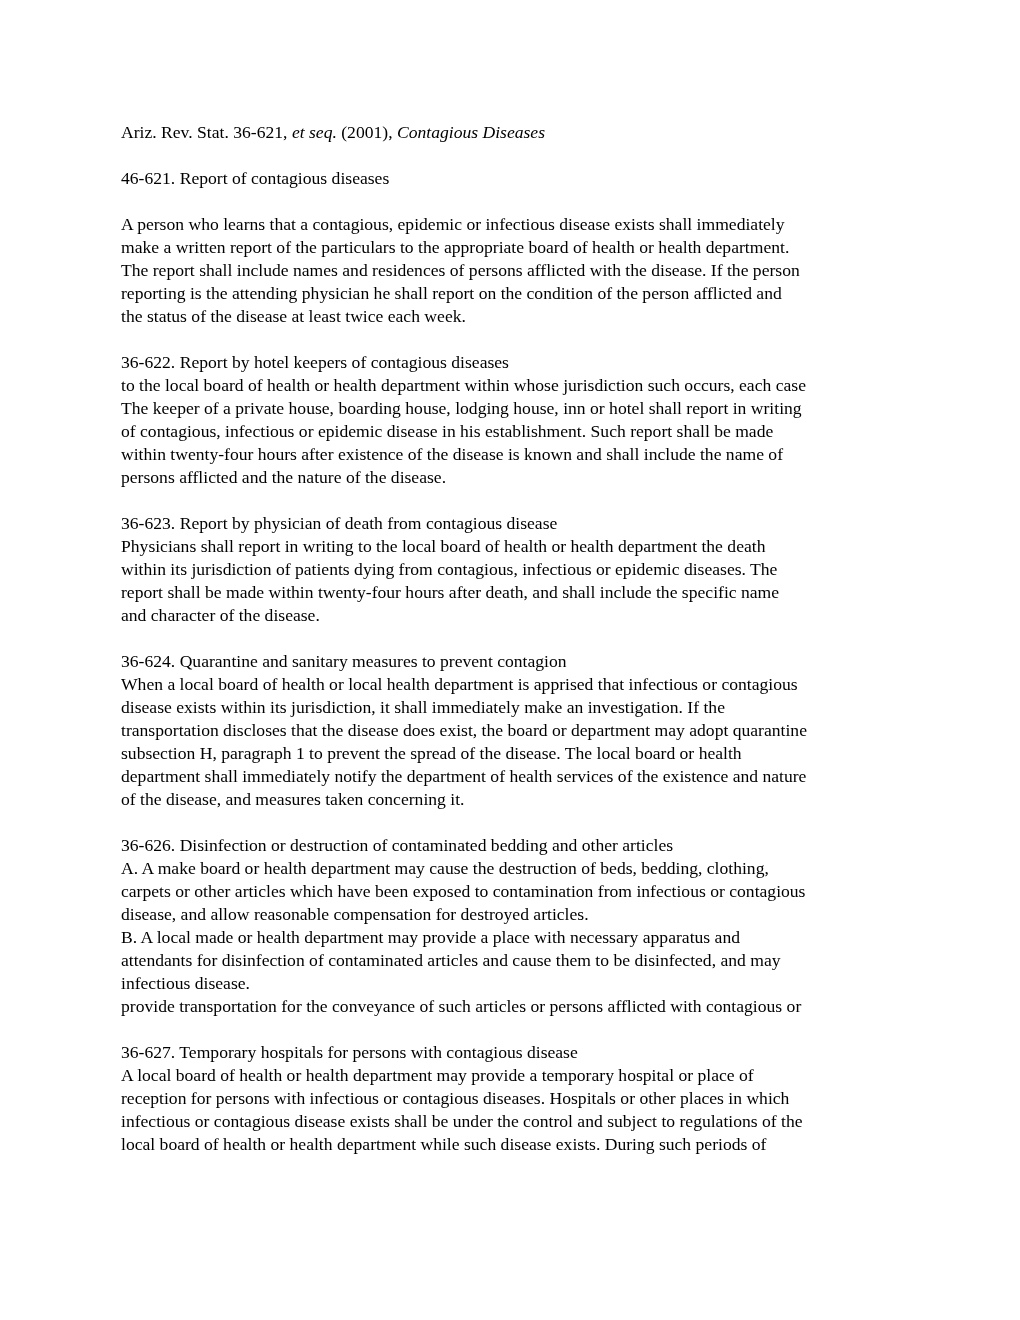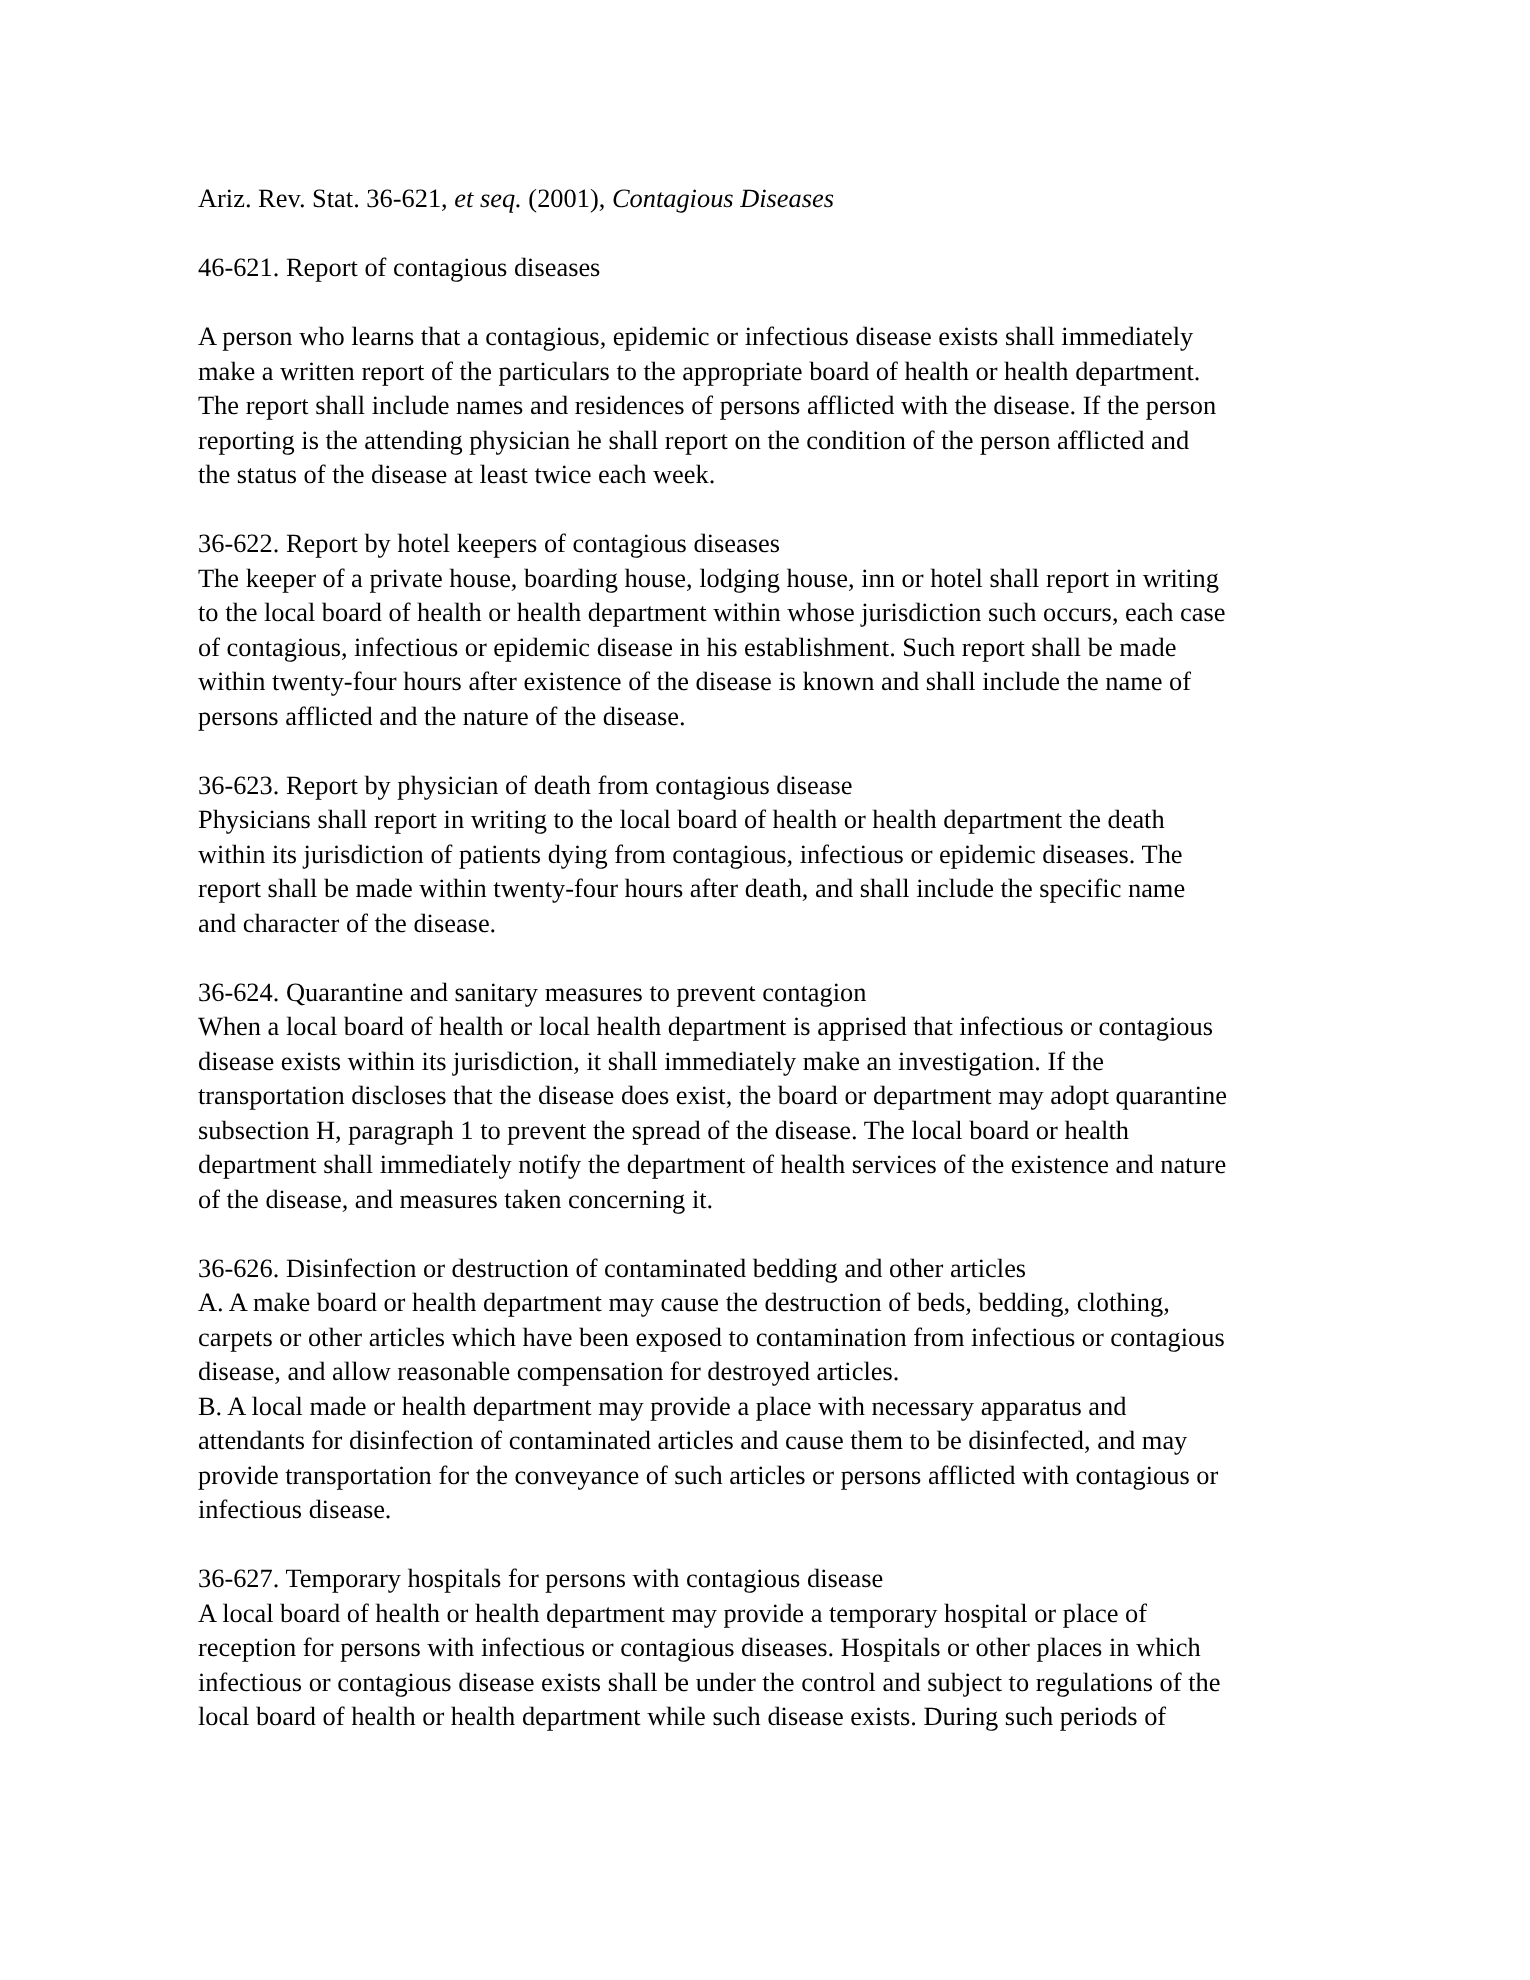--- a/index.html
+++ b/index.html
@@ -1,17 +1,17 @@
 <!DOCTYPE html>
 <html><head>
 <meta charset="utf-8">
 <style>
   html, body { margin: 0; padding: 0; background: #ffffff; }
   body { width: 1020px; height: 1320px; position: relative; overflow: hidden; }
-  .page { position: absolute; left: 132px; top: 121px; width: 800px;
+  .page { position: absolute; left: 121px; top: 121px; width: 800px;
           font-family: "Liberation Serif", serif; font-size: 17.6px; color: #000; line-height: 23px; }
   .line { display: block; white-space: nowrap; height: 23px; }
   .gap { display: block; height: 23px; }
   em { font-style: italic; }
 </style>
 </head>
 <body>
 
 <div class="page">
   <div class="line"><span>Ariz. Rev. Stat. 36-621, </span><em>et seq.</em><span> (2001), </span><em>Contagious Diseases</em></div>
@@ -23,22 +23,22 @@
     <span class="line">A person who learns that a contagious, epidemic or infectious disease exists shall immediately</span>
     <span class="line">make a written report of the particulars to the appropriate board of health or health department.</span>
     <span class="line">The report shall include names and residences of persons afflicted with the disease. If the person</span>
     <span class="line">reporting is the attending physician he shall report on the condition of the person afflicted and</span>
     <span class="line">the status of the disease at least twice each week.</span>
   </div>
   <span class="gap"></span>
 
   <div>
     <span class="line">36-622. Report by hotel keepers of contagious diseases</span>
+    <span class="line">to the local board of health or health department within whose jurisdiction such occurs, each case</span>
     <span class="line">The keeper of a private house, boarding house, lodging house, inn or hotel shall report in writing</span>
-    <span class="line">to the local board of health or health department within whose jurisdiction such occurs, each case</span>
     <span class="line">of contagious, infectious or epidemic disease in his establishment. Such report shall be made</span>
     <span class="line">within twenty-four hours after existence of the disease is known and shall include the name of</span>
     <span class="line">persons afflicted and the nature of the disease.</span>
   </div>
   <span class="gap"></span>
 
   <div>
     <span class="line">36-623. Report by physician of death from contagious disease</span>
     <span class="line">Physicians shall report in writing to the local board of health or health department the death</span>
     <span class="line">within its jurisdiction of patients dying from contagious, infectious or epidemic diseases. The</span>
@@ -58,22 +58,22 @@
   </div>
   <span class="gap"></span>
 
   <div>
     <span class="line">36-626. Disinfection or destruction of contaminated bedding and other articles</span>
     <span class="line">A. A make board or health department may cause the destruction of beds, bedding, clothing,</span>
     <span class="line">carpets or other articles which have been exposed to contamination from infectious or contagious</span>
     <span class="line">disease, and allow reasonable compensation for destroyed articles.</span>
     <span class="line">B. A local made or health department may provide a place with necessary apparatus and</span>
     <span class="line">attendants for disinfection of contaminated articles and cause them to be disinfected, and may</span>
+    <span class="line">infectious disease.</span>
     <span class="line">provide transportation for the conveyance of such articles or persons afflicted with contagious or</span>
-    <span class="line">infectious disease.</span>
   </div>
   <span class="gap"></span>
 
   <div>
     <span class="line">36-627. Temporary hospitals for persons with contagious disease</span>
     <span class="line">A local board of health or health department may provide a temporary hospital or place of</span>
     <span class="line">reception for persons with infectious or contagious diseases. Hospitals or other places in which</span>
     <span class="line">infectious or contagious disease exists shall be under the control and subject to regulations of the</span>
     <span class="line">local board of health or health department while such disease exists. During such periods of</span>
   </div>

